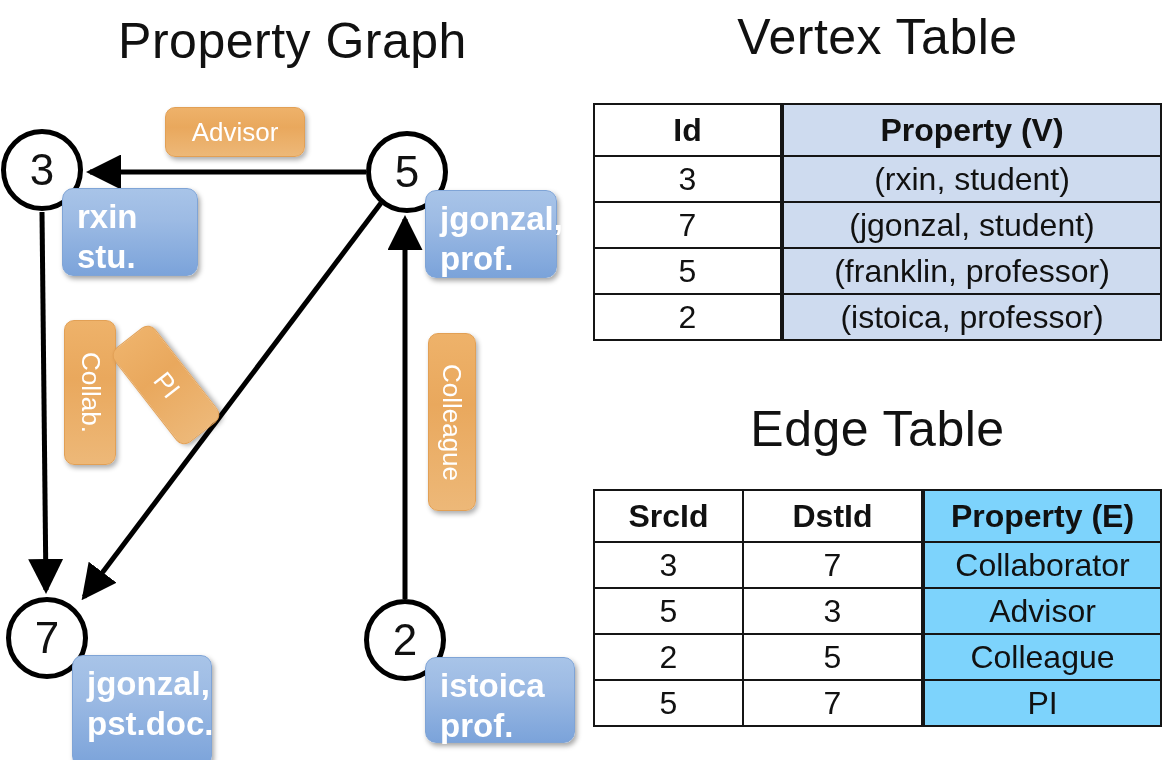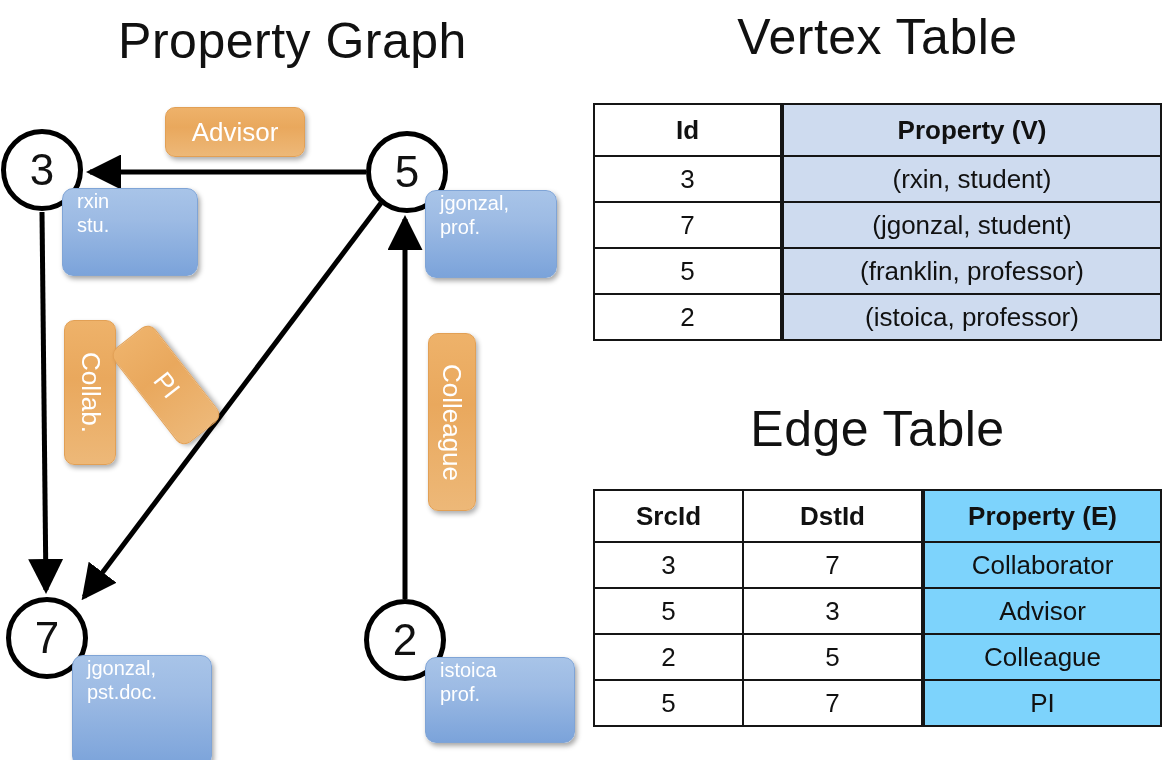--- a/index.html
+++ b/index.html
@@ -49,26 +49,26 @@
   #node-2{left:364px;top:599px;}
 
   
   .prop-box{
     position:absolute;
     background:linear-gradient(to bottom,#a8c4e8 0%,#9dbbe4 35%,#7ba3da 100%);
     border:1px solid #7fa4d6;
     border-radius:11px;
     box-shadow:2px 3px 5px rgba(0,0,0,0.35);
     color:#ffffff;
-    font-size:20px;
+    font-size:33px;
     line-height:1.22;
-    padding:0 14px;
+    padding:8px 14px;
     box-sizing:border-box;
     z-index:4;
-    font-weight:400;
+    font-weight:700;
   }
   #prop-rxin{      left:62px; top:188px; width:136px;height:88px;}
   #prop-franklin{  left:425px;top:190px; width:132px;height:88px;}
   #prop-jgonzal{   left:72px; top:655px; width:140px;height:112px;}
   #prop-istoica{   left:425px;top:657px; width:150px;height:86px;}
 
   
   .edge-label{
     position:absolute;
     background:linear-gradient(to bottom,#eeb26a 0%,#e9a85d 40%,#edb878 100%);
@@ -98,21 +98,21 @@
     transform-origin:center center;
   }
   #label-pi .vtext{ transform:rotate(90deg); }
   .vtext{white-space:nowrap;display:block;}
 
   
   .tbl{
     position:absolute;
     border-collapse:collapse;
     table-layout:fixed;
-    font-size:26px;
+    font-size:32px;
     font-weight:300;
     padding-left:17px;
   }
   .tbl td,.tbl th{
     border:2px solid #151515;
     text-align:center;
     padding:0;
     height:44px;
     color:#111;
     font-weight:300;

